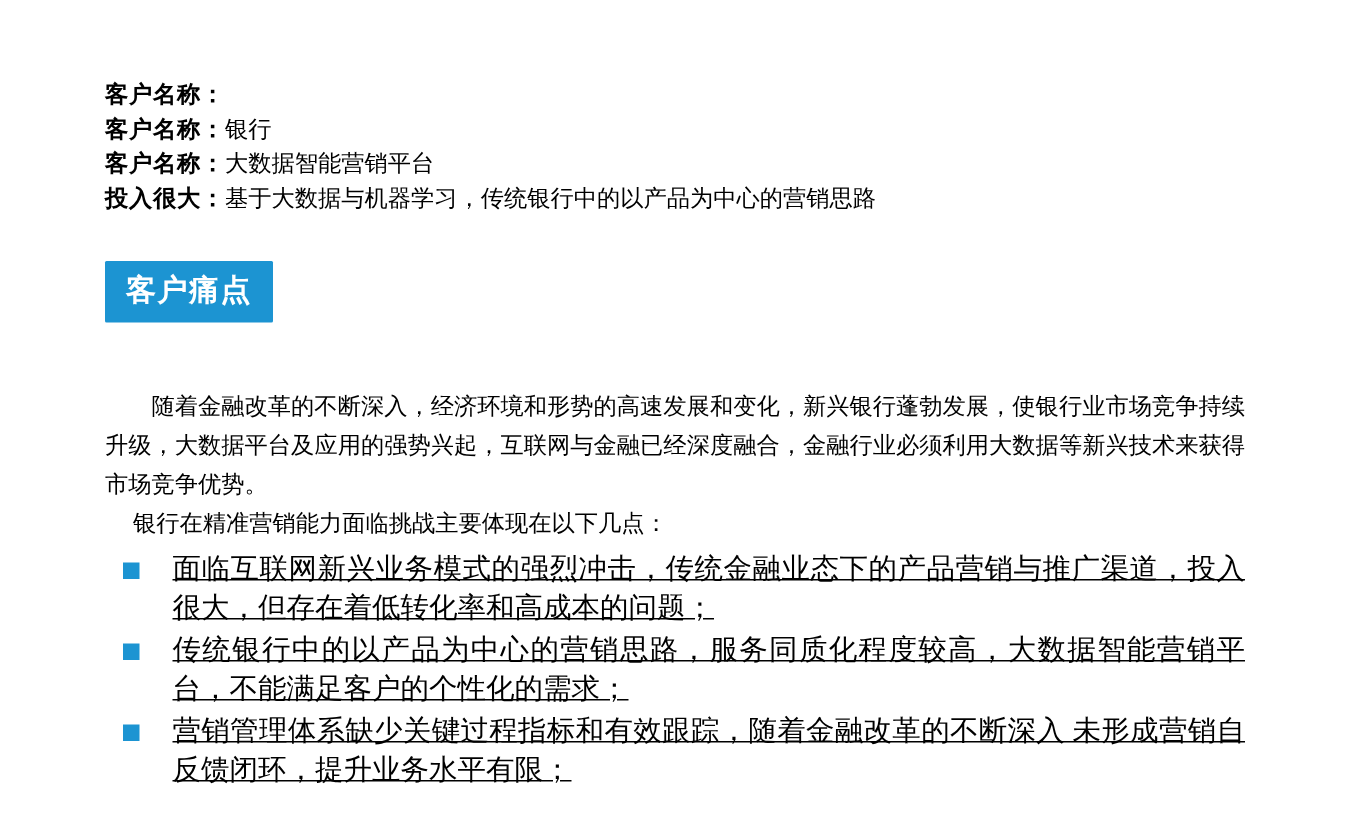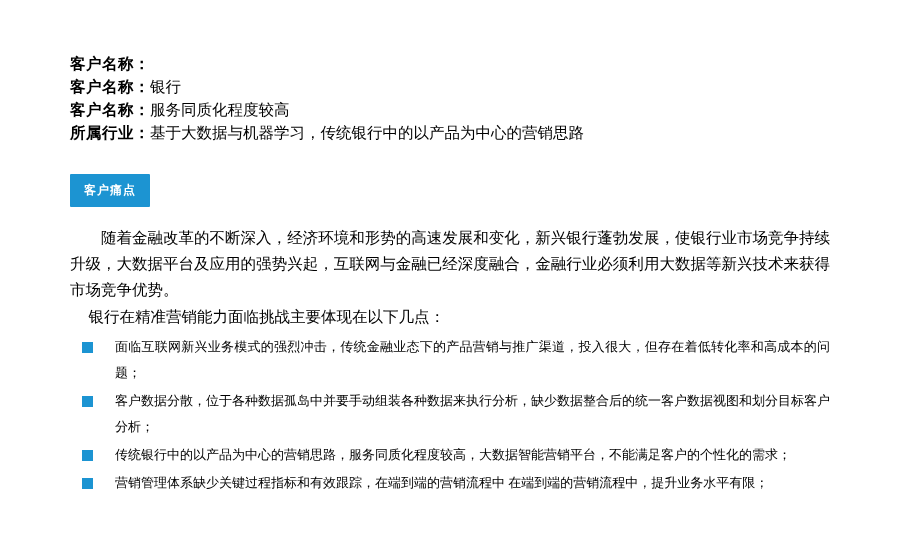--- a/index.html
+++ b/index.html
@@ -41,38 +41,37 @@
   }
   
   .pill-wrap {
     margin-top: 30px;
   }
   .pill {
     display: inline-block;
     background: #1c94d2;
     color: #ffffff;
     font-weight: bold;
-    font-size: 12px;
+    font-size: 20px;
     line-height: 1;
     padding: 10px 14px 11px 14px;
     letter-spacing: 1px;
     border-radius: 1px;
   }
   
   .para {
     font-size: 15.5px;
     line-height: 26px;
     text-align: justify;
     text-justify: inter-ideograph;
     margin: 0;
   }
   .para.first {
-    margin-top: 19px;
+    margin-top: 44px;
     text-indent: 2em;
-    font-family: Liberation Mono, monospace;
   }
   .para.second {
     margin-top: 0px;
     text-indent: 1.2em;
   }
   
   .bullets {
     margin-top: 4px;
   }
   .bullet-item {
@@ -84,68 +83,65 @@
     flex: 0 0 auto;
     width: 11px;
     height: 11px;
     background: #1c94d2;
     margin-top: 8px;
     margin-left: 12px;
     margin-right: 22px;
   }
   .bullet-text {
     flex: 1 1 auto;
-    font-size: 13px;
+    font-size: 19px;
     line-height: 26px;
     text-align: justify;
     text-justify: inter-ideograph;
+    text-decoration: underline;
   }
 </style>
 </head>
 <body>
 
 <div class="page">
 
   <div class="meta">
     <div class="meta-row">
       <span class="meta-label">客户名称：</span>
     </div>
     <div class="meta-row">
       <span class="meta-label">客户名称：</span>
       <span class="meta-value">银行</span>
     </div>
     <div class="meta-row">
       <span class="meta-label">客户名称：</span>
-      <span class="meta-value">服务同质化程度较高</span>
+      <span class="meta-value">大数据智能营销平台</span>
     </div>
     <div class="meta-row">
-      <span class="meta-label">所属行业：</span>
+      <span class="meta-label">投入很大：</span>
       <span class="meta-value">基于大数据与机器学习，传统银行中的以产品为中心的营销思路</span>
     </div>
   </div>
 
   <div class="pill-wrap">
     <span class="pill">客户痛点</span>
   </div>
 
   <p class="para first">随着金融改革的不断深入，经济环境和形势的高速发展和变化，新兴银行蓬勃发展，使银行业市场竞争持续升级，大数据平台及应用的强势兴起，互联网与金融已经深度融合，金融行业必须利用大数据等新兴技术来获得市场竞争优势。</p>
   <p class="para second">银行在精准营销能力面临挑战主要体现在以下几点：</p>
 
   <div class="bullets">
     <div class="bullet-item">
       <span class="bullet-mark"></span>
       <span class="bullet-text">面临互联网新兴业务模式的强烈冲击，传统金融业态下的产品营销与推广渠道，投入很大，但存在着低转化率和高成本的问题；</span>
     </div>
     <div class="bullet-item">
       <span class="bullet-mark"></span>
-      <span class="bullet-text">客户数据分散，位于各种数据孤岛中并要手动组装各种数据来执行分析，缺少数据整合后的统一客户数据视图和划分目标客户分析；</span>
-    </div>
-    <div class="bullet-item">
-      <span class="bullet-mark"></span>
       <span class="bullet-text">传统银行中的以产品为中心的营销思路，服务同质化程度较高，大数据智能营销平台，不能满足客户的个性化的需求；</span>
     </div>
     <div class="bullet-item">
       <span class="bullet-mark"></span>
-      <span class="bullet-text">营销管理体系缺少关键过程指标和有效跟踪，在端到端的营销流程中 在端到端的营销流程中，提升业务水平有限；</span>
+      <span class="bullet-text">营销管理体系缺少关键过程指标和有效跟踪，随着金融改革的不断深入 未形成营销自反馈闭环，提升业务水平有限；</span>
     </div>
   </div>
 
 </div>
 
 </body></html>

